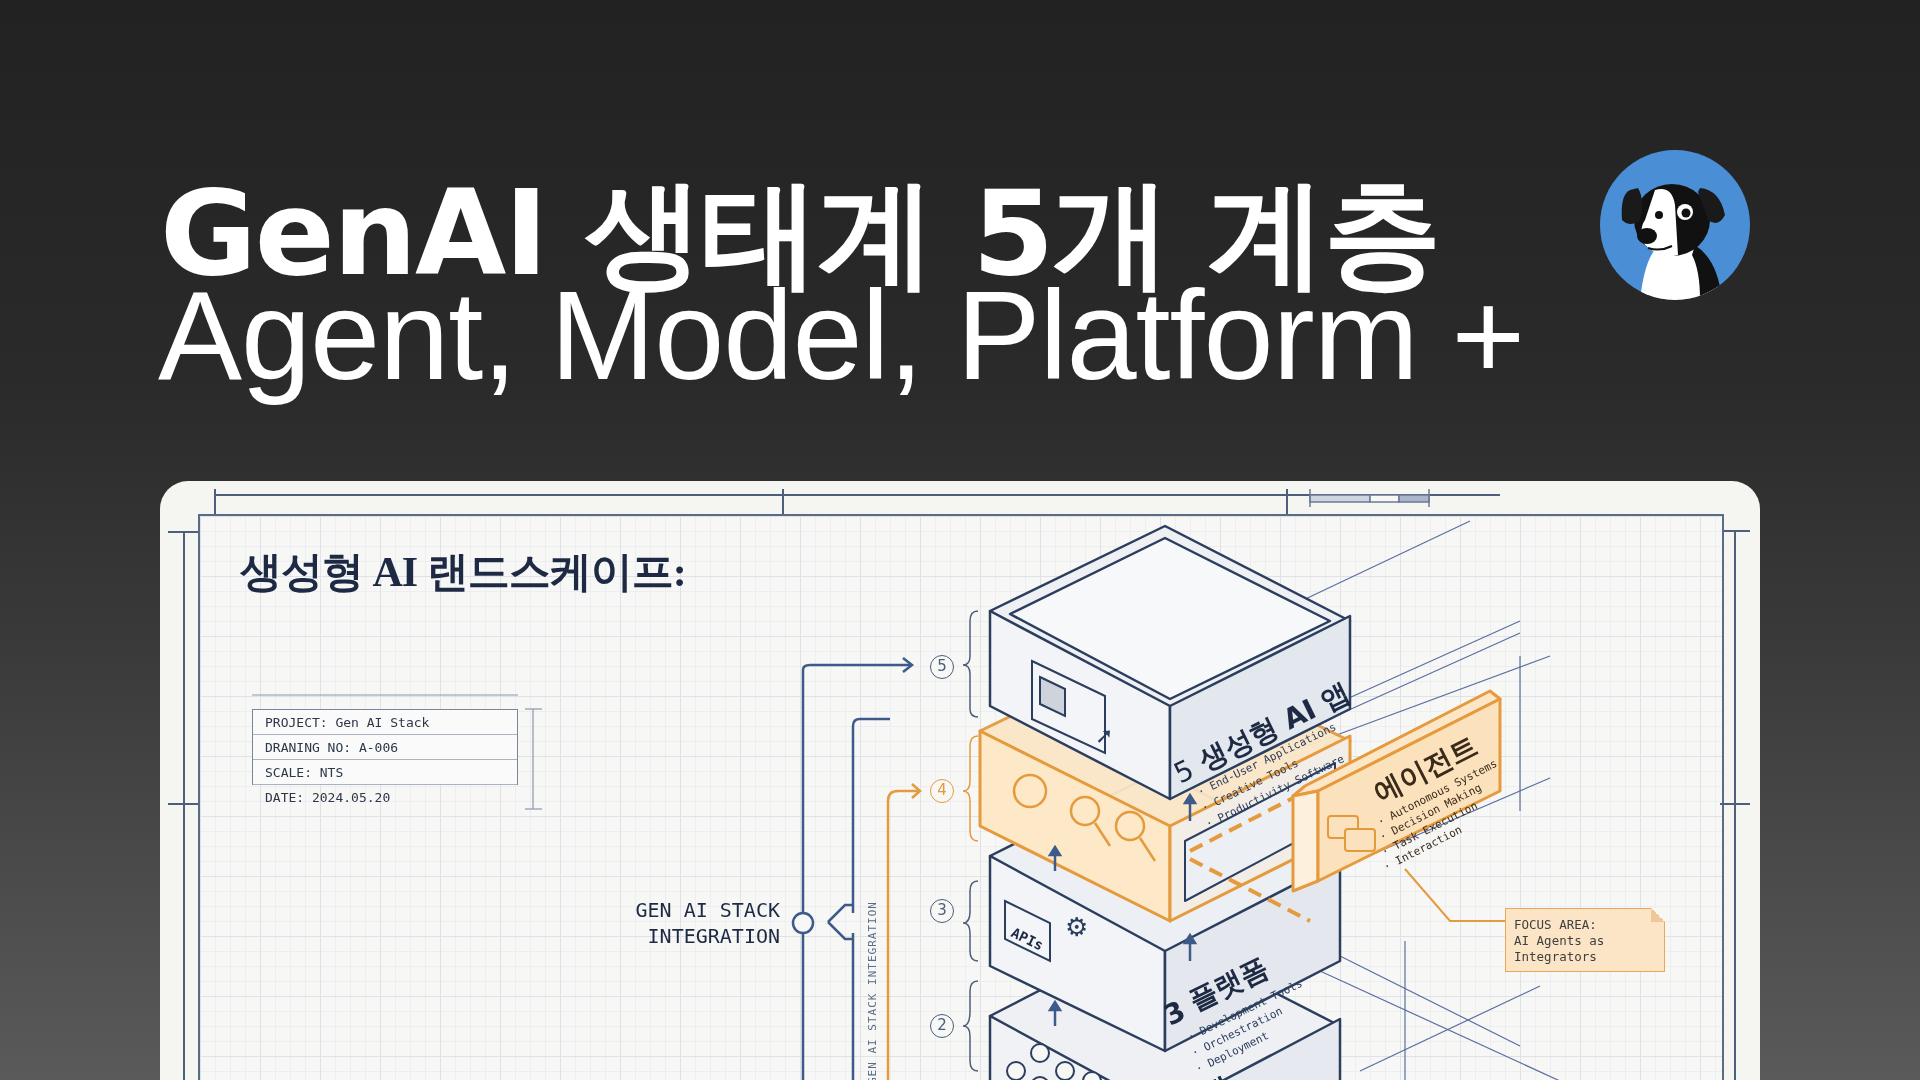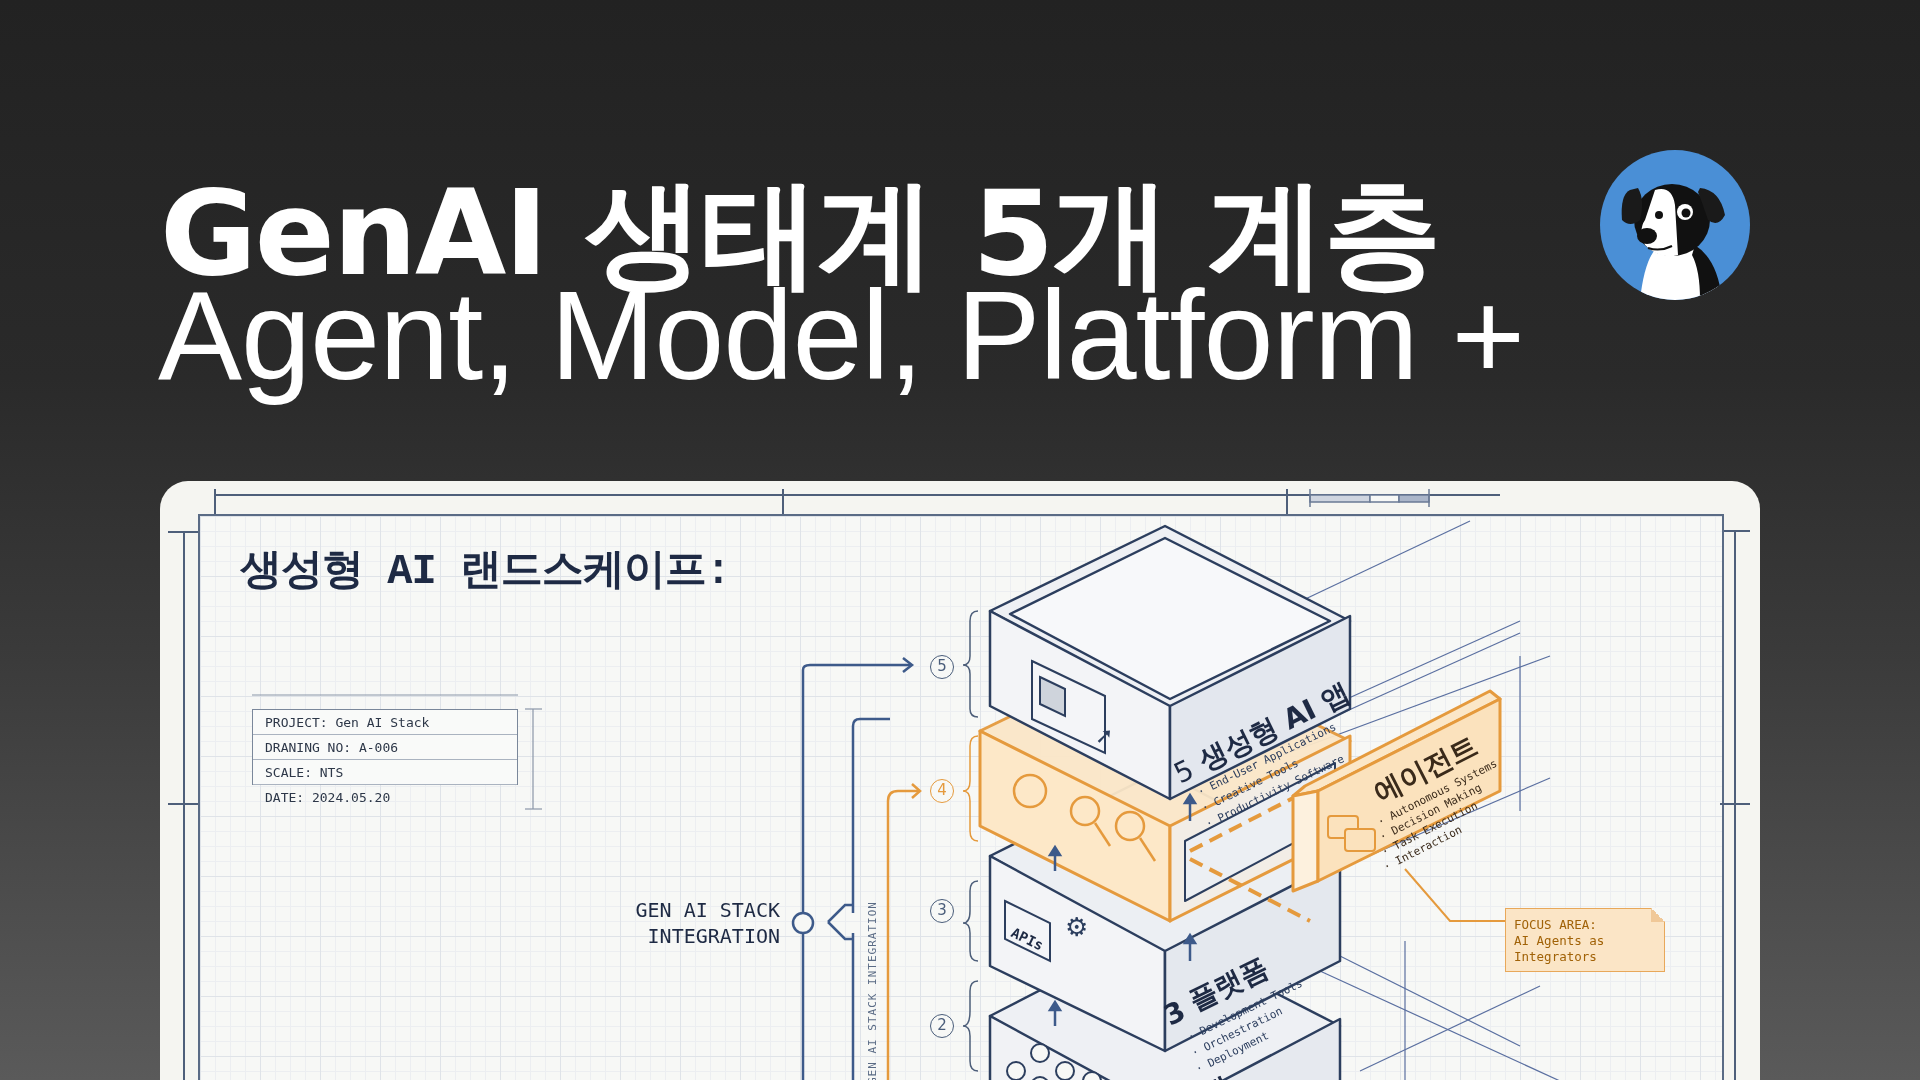--- a/index.html
+++ b/index.html
@@ -36,21 +36,21 @@
     background-image:
       linear-gradient(#dfe3e8 1px, transparent 1px),
       linear-gradient(90deg, #dfe3e8 1px, transparent 1px),
       linear-gradient(#eceef1 1px, transparent 1px),
       linear-gradient(90deg, #eceef1 1px, transparent 1px);
     background-size: 60px 60px, 60px 60px, 15px 15px, 15px 15px;
     border-top: 2px solid #5a6b85; border-left: 2px solid #5a6b85; border-right: 2px solid #5a6b85;
   }
   .card-heading {
     position: absolute; left: 80px; top: 62px;
-    color: #1e2a44; font-family: Liberation Mono, monospace; font-weight: 700;
+    color: #1e2a44; font-family: Liberation Serif, serif; font-weight: 700;
     font-size: 42px; line-height: 58px; letter-spacing: -1px;
   }
   .title-block {
     position: absolute; left: 92px; top: 228px; width: 266px; height: 76px;
     border: 1.5px solid #7a879a; background: #f9faf9;
     font-family: "DejaVu Sans Mono", "Liberation Mono", monospace; font-size: 13px; color: #2d3748;
   }
   .title-block .row { height: 25px; line-height: 25px; padding-left: 12px; border-bottom: 1px solid #aab3c0; }
   .title-block .row:last-child { border-bottom: none; }
   .stack-label {
@@ -64,21 +64,21 @@
   }
   .layer-num {
     position: absolute; width: 24px; height: 24px; border-radius: 50%;
     border: 1.5px solid #4a5d7a; color: #4a5d7a; font-size: 15px; line-height: 21px; text-align: center;
     font-family: "DejaVu Sans", sans-serif; background: #f7f8f6;
   }
   .layer-num.orange { border-color: #e59a3d; color: #e59a3d; }
   .focus-note {
     position: absolute; left: 1345px; top: 427px; width: 160px; height: 64px;
     background: #fbe5c6; border: 1.5px solid #e8a85a;
-    font-family: "DejaVu Sans Mono", monospace; font-size: 12.5px; line-height: 16px; color: #a16207;
+    font-family: "DejaVu Sans Mono", monospace; font-size: 12.5px; line-height: 16px; color: #404040;
     padding: 8px 8px;
   }
   .focus-note:after {
     content: ""; position: absolute; right: -1px; top: -1px; width: 14px; height: 14px;
     background: linear-gradient(225deg, #f7f8f6 50%, #f0c898 50%);
   }
   svg.diagram { position: absolute; left: 0; top: 0; }
   .iso-text { font-family: "DejaVu Sans", sans-serif; }
   .iso-mono { font-family: "DejaVu Sans Mono", monospace; }
 </style>

